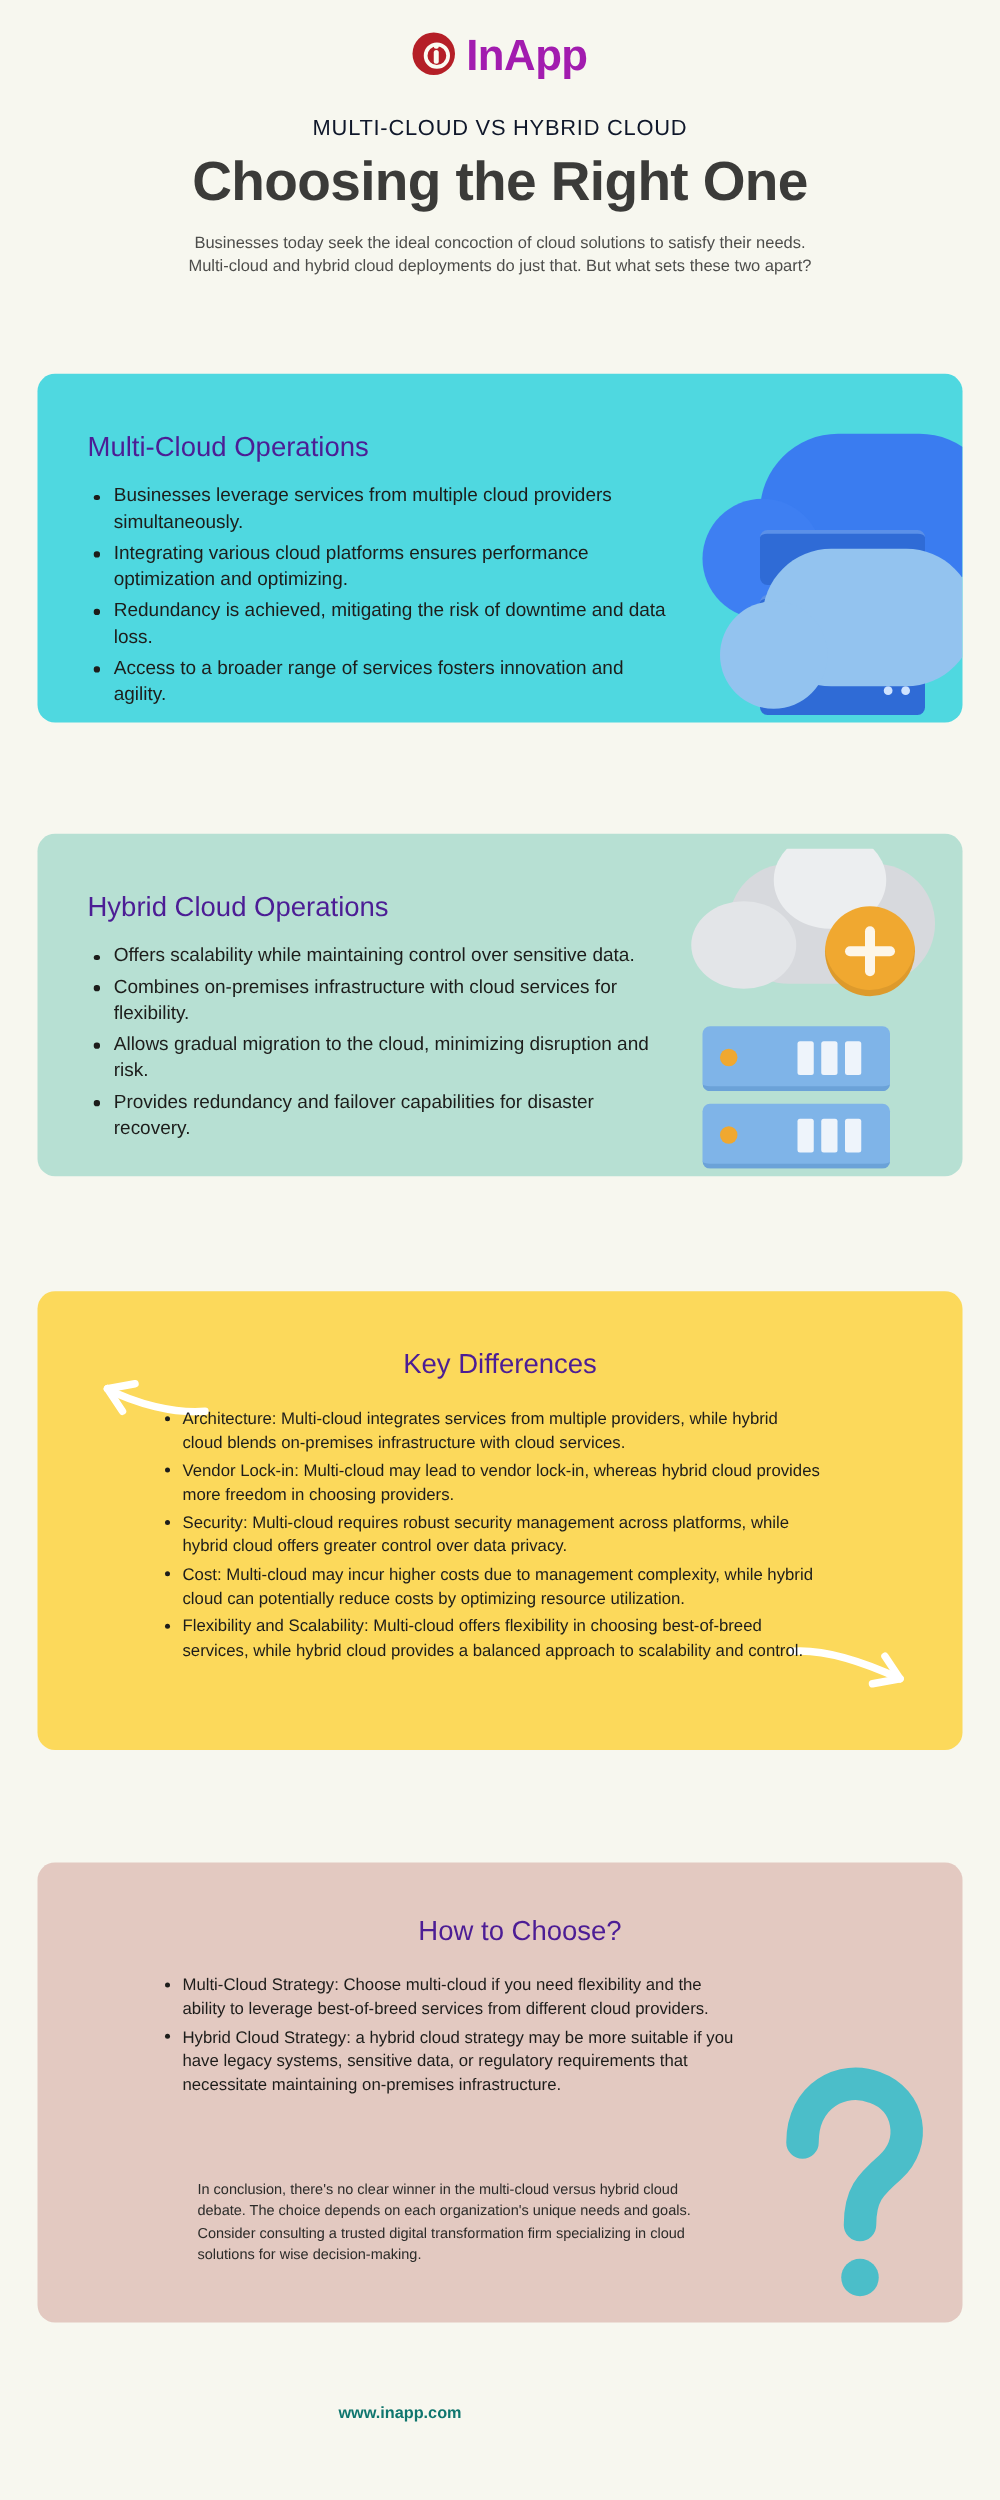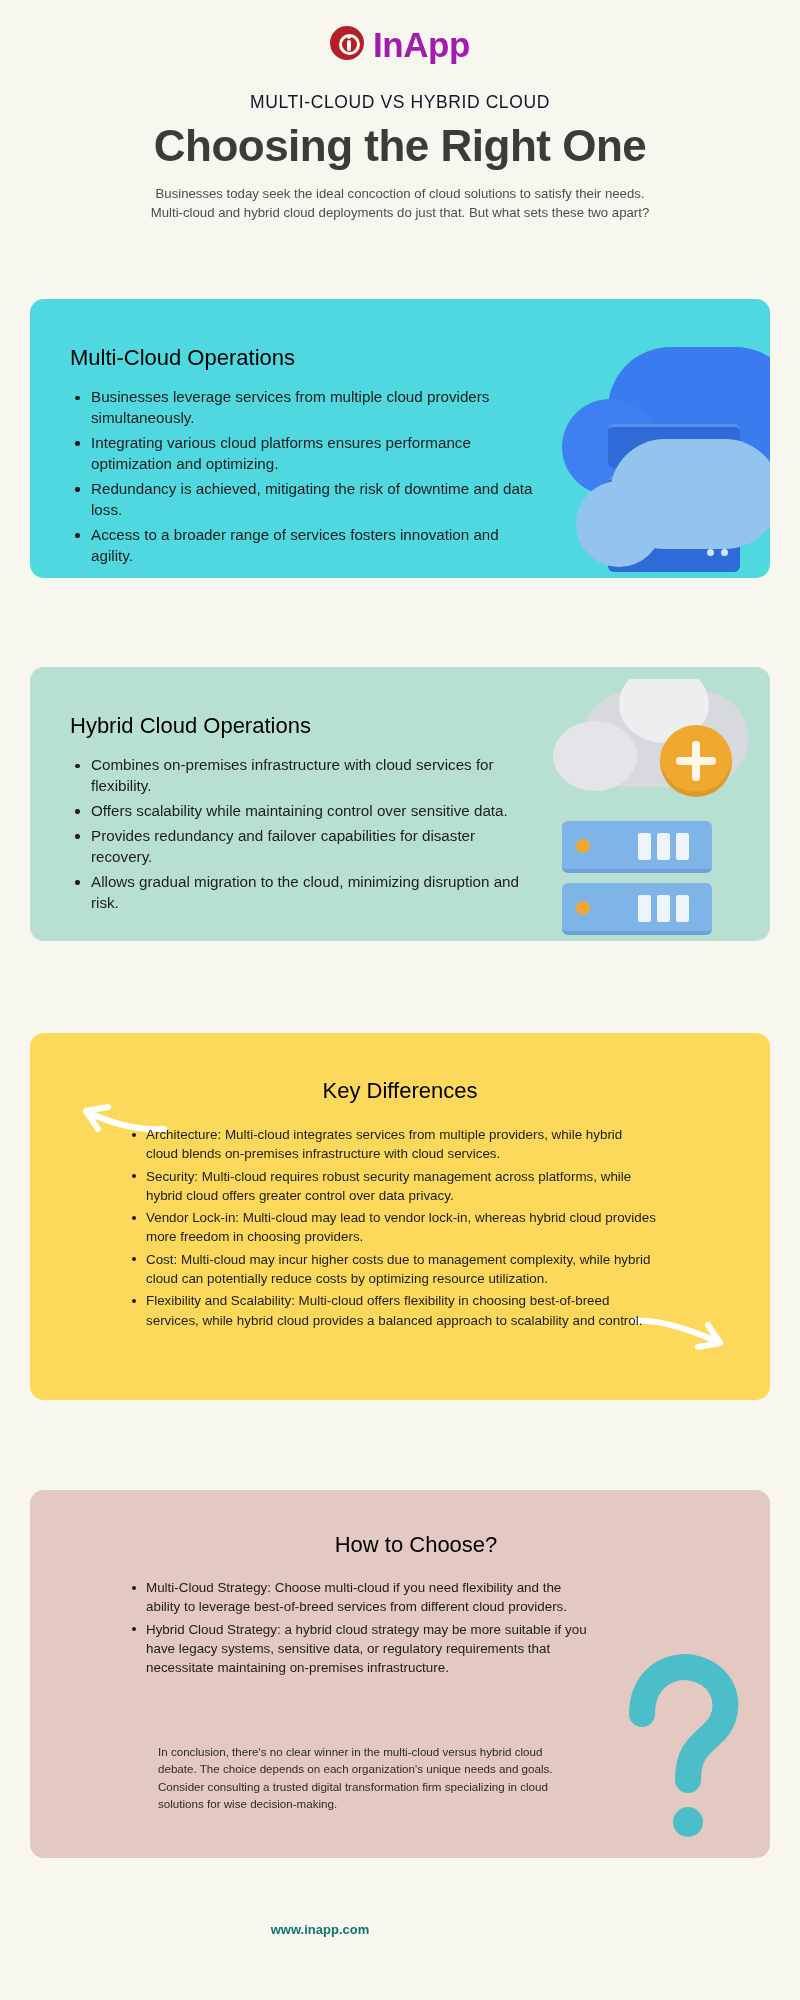--- a/index.html
+++ b/index.html
@@ -88,21 +88,21 @@
     border-radius: 14px;
     overflow: hidden;
   }
   .card-teal { top: 299px; height: 279px; background: #4fd8e0; }
   .card-mint { top: 667px; height: 274px; background: #b7e0d3; }
   .card-yellow { top: 1033px; height: 367px; background: #fcd95b; }
   .card-pink { top: 1490px; height: 368px; background: #e3c9c1; }
 
   .card-title {
     font-size: 22px;
-    color: #000000;
+    color: #4c1d95;
     font-weight: normal;
   }
   .card-title.center { text-align: center; }
 
   ul.bullets { list-style: none; }
   ul.bullets li {
     position: relative;
     color: #1d1d1b;
   }
   ul.bullets li::before {
@@ -366,45 +366,45 @@
             <span class="knob"></span>
             <span class="slot s1"></span>
             <span class="slot s2"></span>
             <span class="slot s3"></span>
           </span>
       </span>
     </div>
     <div class="mint-body">
       <div class="card-title">Hybrid Cloud Operations</div>
       <ul class="bullets big-bullets">
+        <li>Offers scalability while maintaining control over sensitive data.</li>
         <li>Combines on-premises infrastructure with cloud services for flexibility.</li>
-        <li>Offers scalability while maintaining control over sensitive data.</li>
+        <li>Allows gradual migration to the cloud, minimizing disruption and risk.</li>
         <li>Provides redundancy and failover capabilities for disaster recovery.</li>
-        <li>Allows gradual migration to the cloud, minimizing disruption and risk.</li>
       </ul>
     </div>
   </div>
 
   <div class="card card-yellow">
     <svg class="arrow arrow-left" width="90" height="46" viewBox="0 0 90 46">
       <path d="M86 34 C 62 36, 30 28, 8 16" stroke="#ffffff" stroke-width="6" fill="none" stroke-linecap="round"></path>
       <path d="M8 16 L 30 12 M8 16 L 20 34" stroke="#ffffff" stroke-width="6" fill="none" stroke-linecap="round"></path>
     </svg>
     <svg class="arrow arrow-right" width="100" height="46" viewBox="0 0 100 46">
       <path d="M6 10 C 34 8, 66 20, 92 32" stroke="#ffffff" stroke-width="6" fill="none" stroke-linecap="round"></path>
       <path d="M92 32 L 70 36 M92 32 L 80 14" stroke="#ffffff" stroke-width="6" fill="none" stroke-linecap="round"></path>
     </svg>
     <div class="yellow-title">
       <div class="card-title center">Key Differences</div>
     </div>
     <div class="yellow-body">
       <ul class="bullets small-bullets">
         <li>Architecture: Multi-cloud integrates services from multiple providers, while hybrid cloud blends on-premises infrastructure with cloud services.</li>
+        <li>Vendor Lock-in: Multi-cloud may lead to vendor lock-in, whereas hybrid cloud provides more freedom in choosing providers.</li>
         <li>Security: Multi-cloud requires robust security management across platforms, while hybrid cloud offers greater control over data privacy.</li>
-        <li>Vendor Lock-in: Multi-cloud may lead to vendor lock-in, whereas hybrid cloud provides more freedom in choosing providers.</li>
         <li>Cost: Multi-cloud may incur higher costs due to management complexity, while hybrid cloud can potentially reduce costs by optimizing resource utilization.</li>
         <li>Flexibility and Scalability: Multi-cloud offers flexibility in choosing best-of-breed services, while hybrid cloud provides a balanced approach to scalability and control.</li>
       </ul>
     </div>
   </div>
 
   <div class="card card-pink">
     <svg class="qmark" viewBox="0 0 140 200">
       <path d="M30 62 C 30 24, 62 8, 88 18 C 116 28, 122 62, 100 82
                C 84 96, 76 104, 76 128" stroke="#4bbec9" stroke-width="26" fill="none" stroke-linecap="round"></path>

